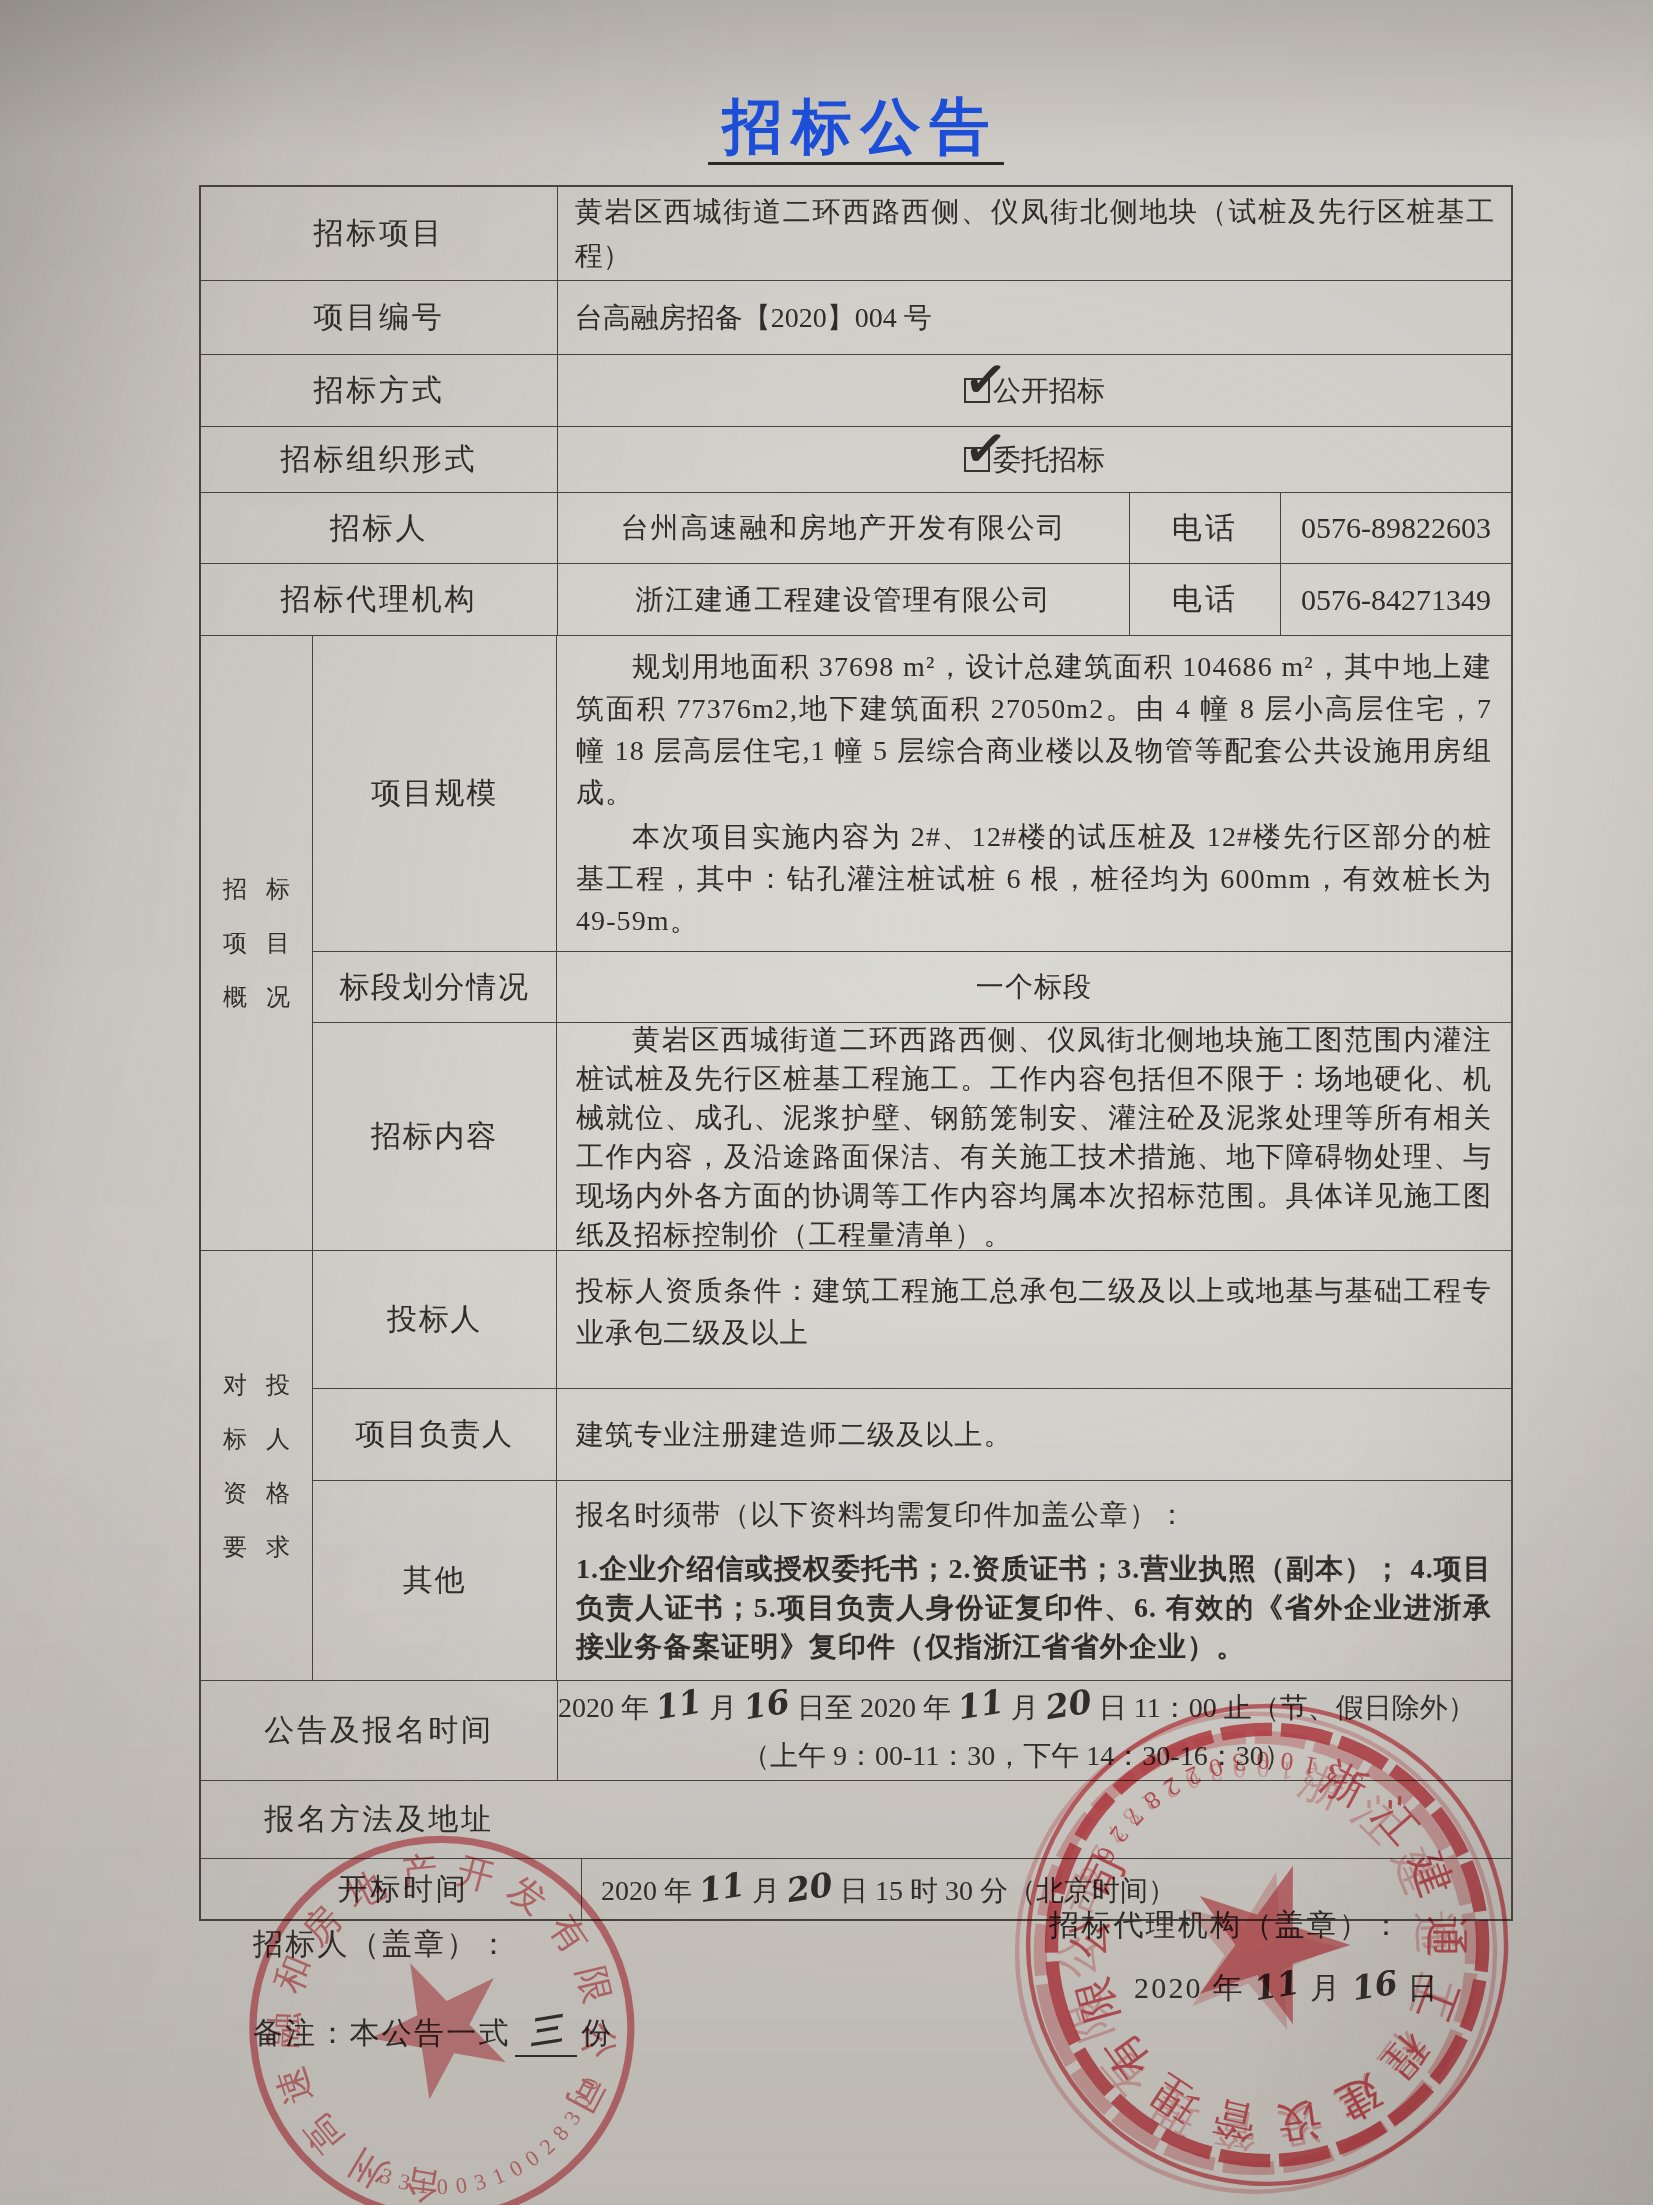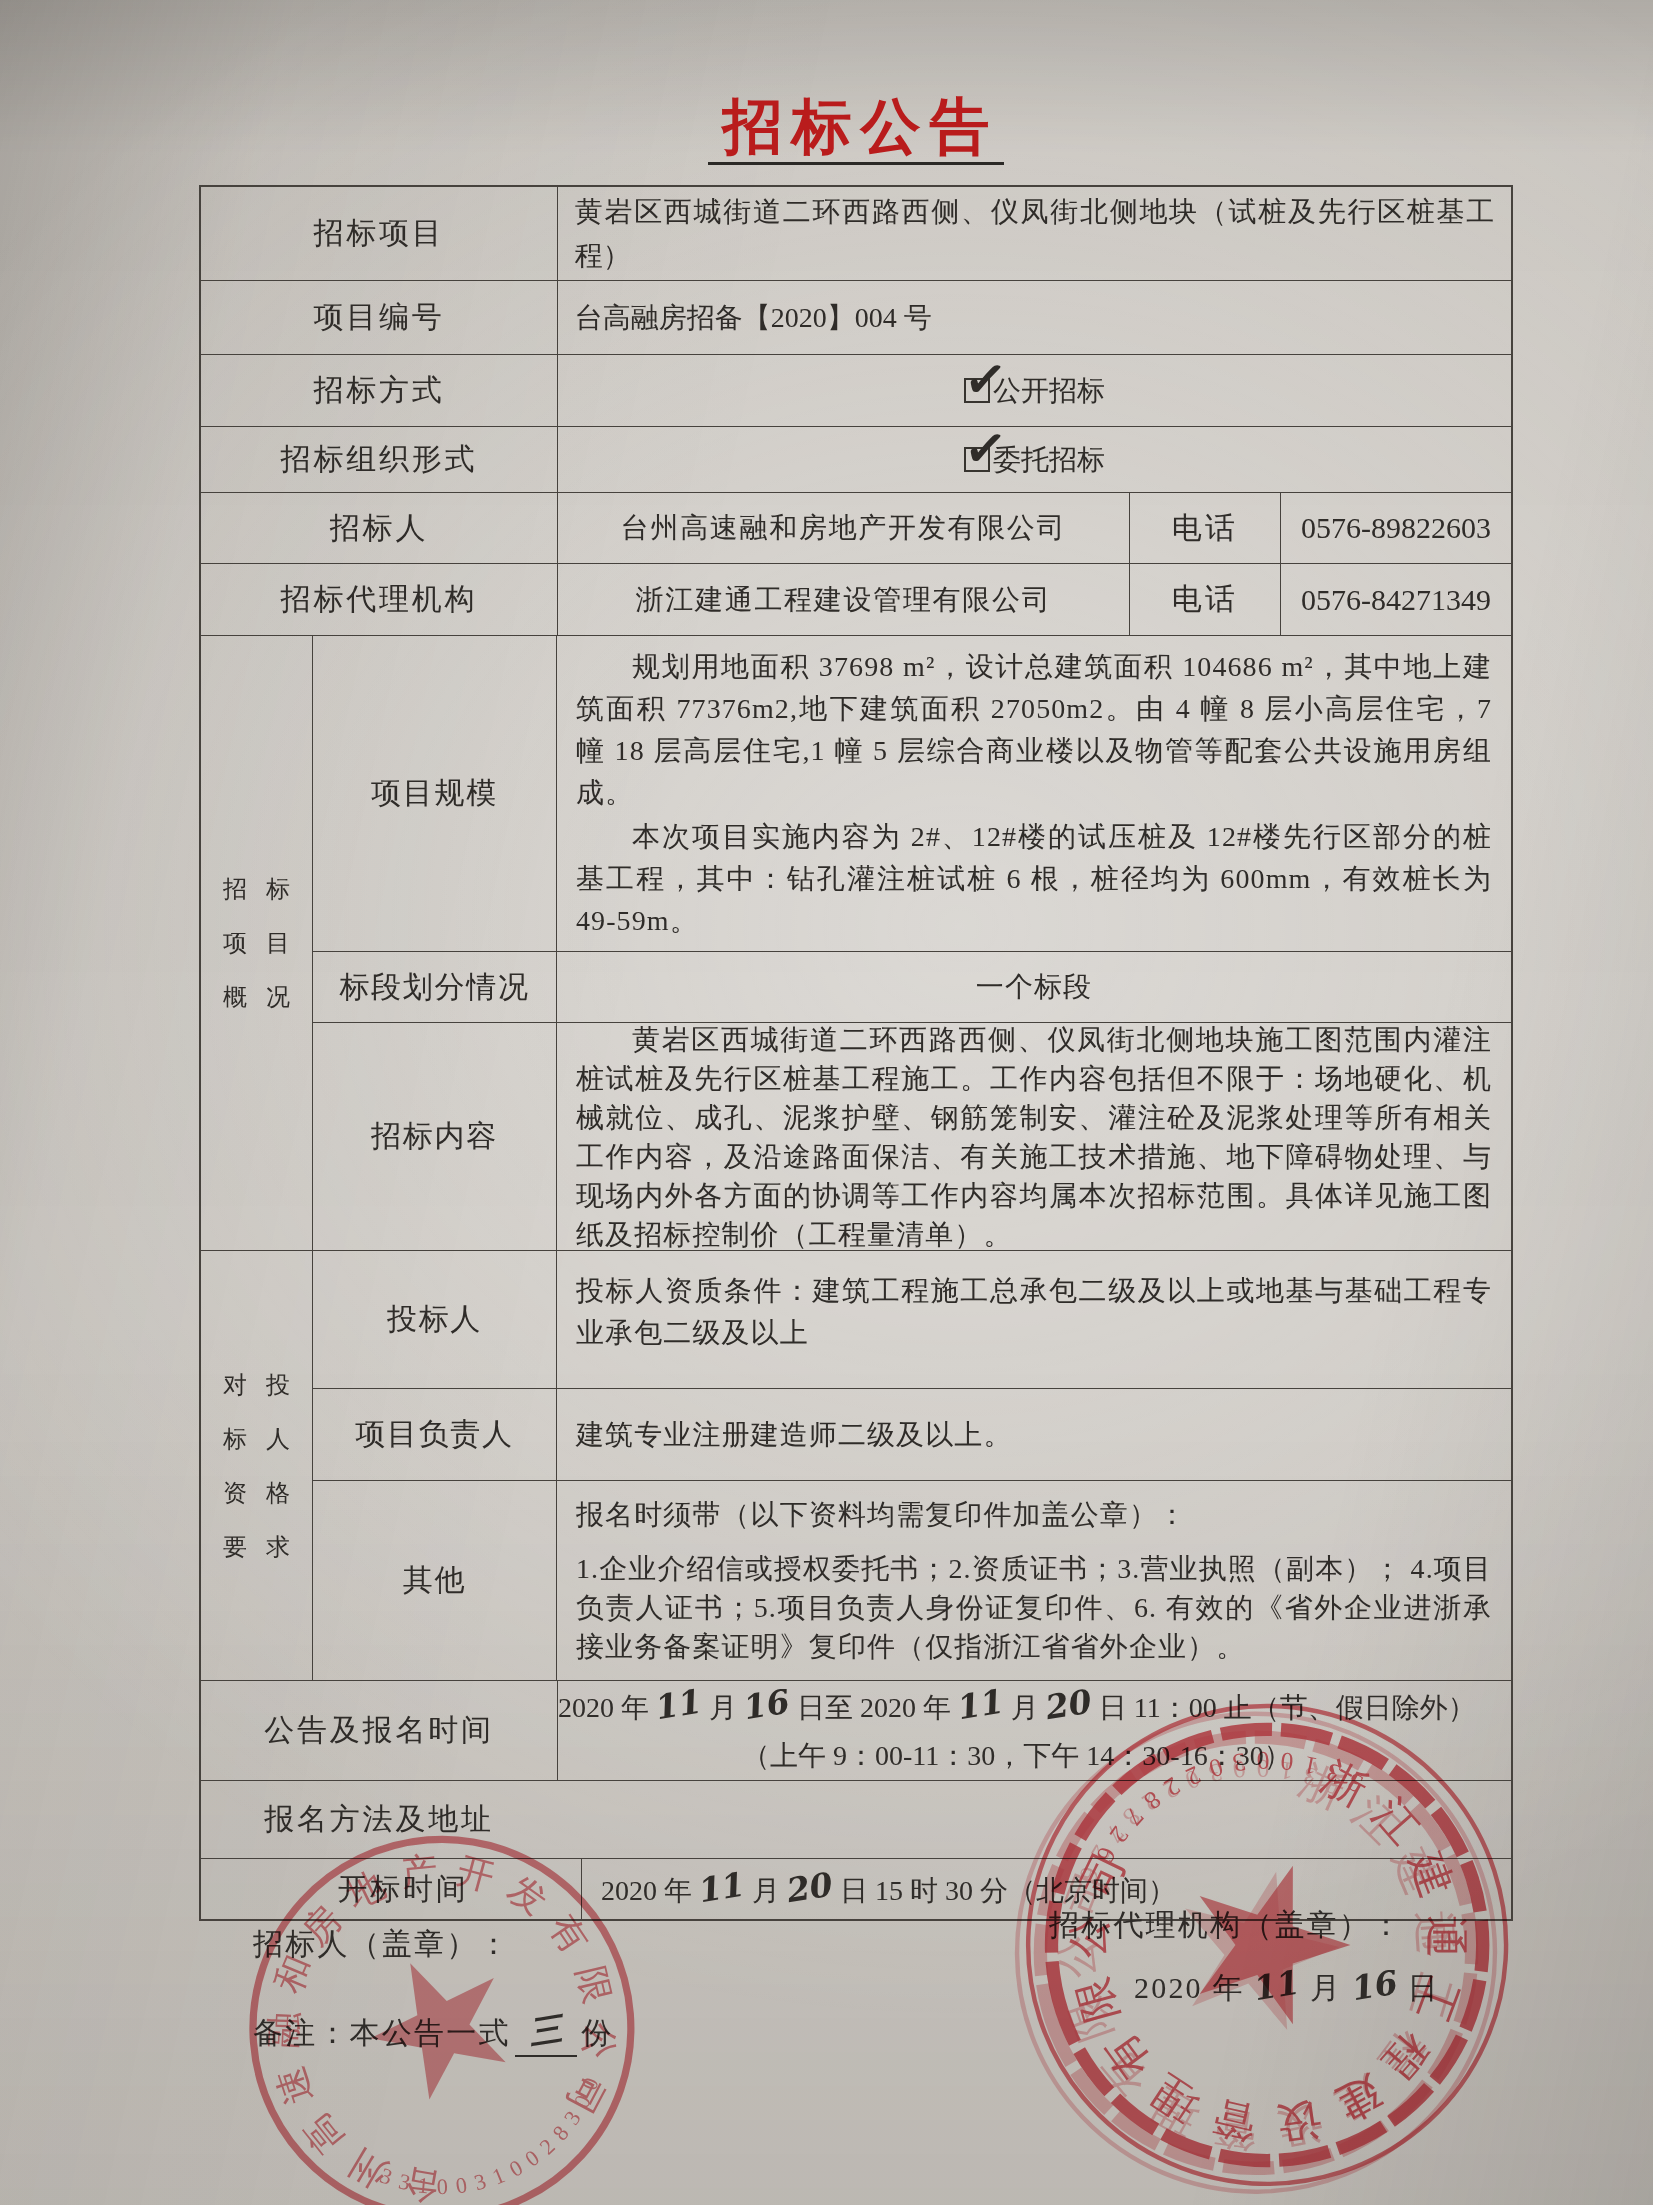--- a/index.html
+++ b/index.html
@@ -13,21 +13,21 @@
       linear-gradient(180deg, rgba(40,36,32,.18) 0%, rgba(40,36,32,.02) 7%, rgba(40,36,32,0) 60%, rgba(40,36,32,.10) 100%),
       #cdc9c3;
   }
   .page{position:absolute;inset:0;}
   
   .title-wrap{position:absolute;left:199px;top:93px;width:1314px;text-align:center;}
   .title{
     display:inline-block;
     font-family:"Liberation Sans","DejaVu Sans",sans-serif;
     font-weight:900;font-size:60px;line-height:1.12;letter-spacing:9px;
-    color:#b91c1c;border-bottom:3.9px solid #2b2926;padding:0 5.6px 2.2px 14.4px;
+    color:#1d4ed8;border-bottom:3.9px solid #2b2926;padding:0 5.6px 2.2px 14.4px;
   }
   
   .tbl{
     position:absolute;left:199px;top:185px;width:1314px;
     border:2.2px solid #46423d;box-sizing:border-box;
     font-size:28px;
   }
   .row{display:flex;box-sizing:border-box;}
   .row + .row{border-top:1.7px solid #46423d;}
   .cell{box-sizing:border-box;min-width:0;}
@@ -82,21 +82,21 @@
   .scontent p{margin:0;line-height:42px;text-align:justify;letter-spacing:1.1px;}
   .scontent p.indent{text-indent:2em;}
   .h-scale{height:315px;}
   .h-sections{height:71px;}
   .h-content{height:228px;}
   .h-bidder{height:137px;}
   .h-manager{height:92px;}
   .h-other{height:200px;}
   .vcent{display:flex;flex-direction:column;justify-content:center;}
   .tight p{line-height:39px;}
-  .other-cell p + p{margin-top:15.6px;}
+  .other-cell p + p{margin-top:15.6px;font-weight:bold;}
   
   .twoline{display:block;text-align:center;line-height:48px;padding-top:1.1px;}
   .register-val{display:block;text-align:center;line-height:39px;padding:0 15.6px;}
   .opening-val{padding-left:19px;}
   
   .hw{
     display:inline-block;font-family:"DejaVu Serif",serif;font-style:italic;font-weight:bold;
     font-size:33px;transform:rotate(-9deg) translateY(-1.1px);letter-spacing:0;
   }
   .hw-underline{

